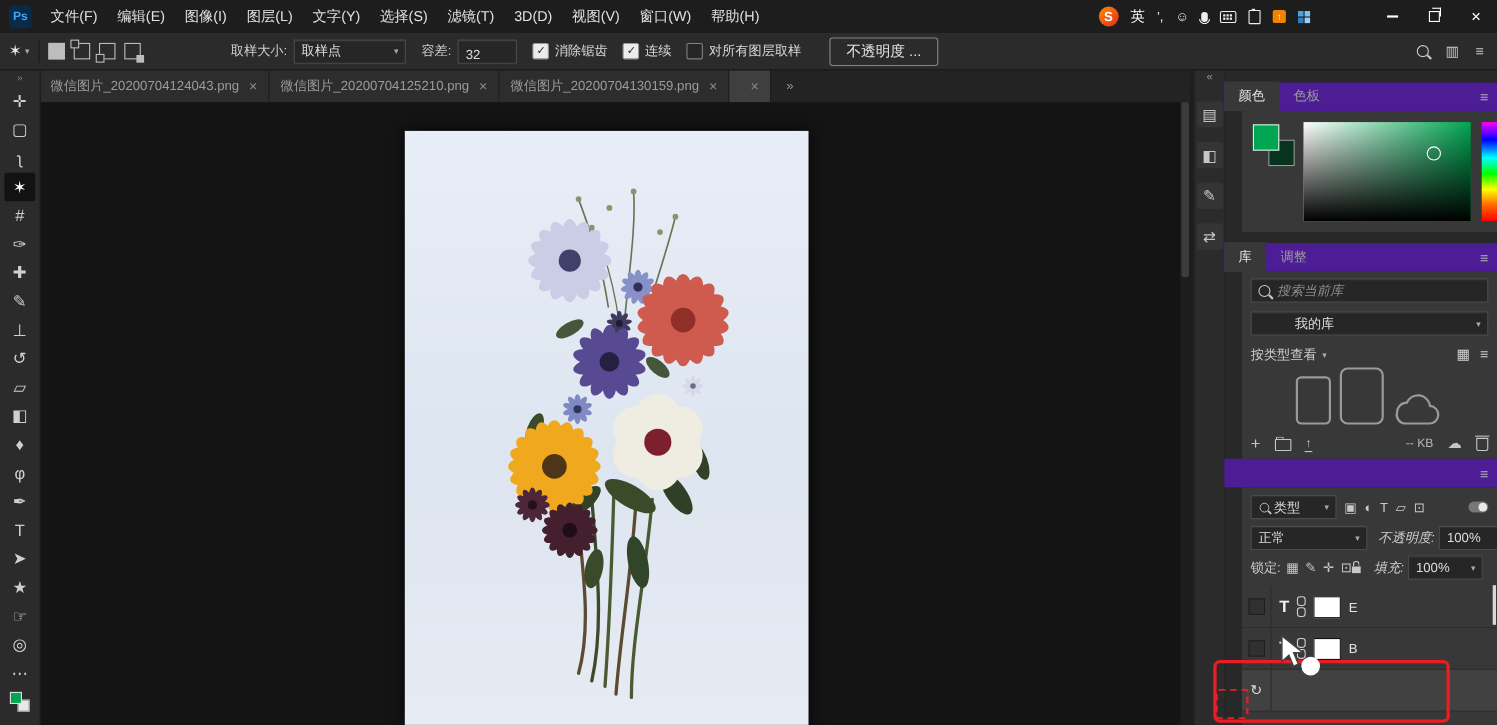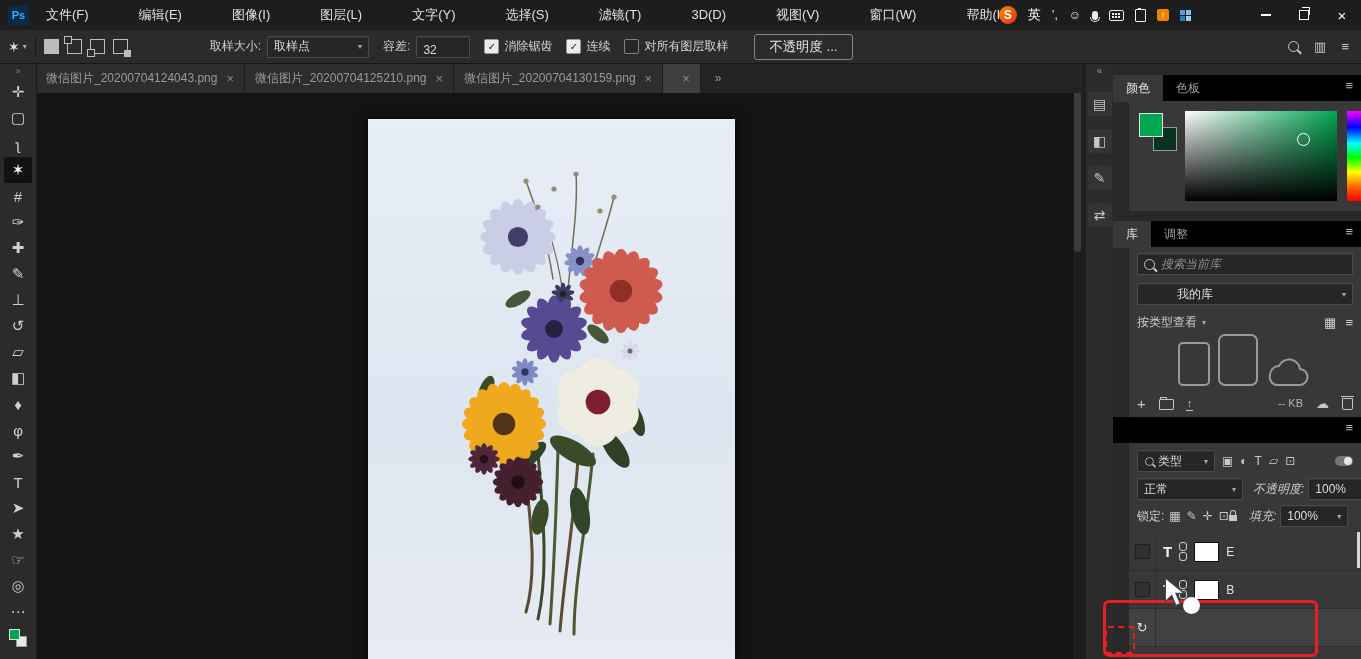--- a/index.html
+++ b/index.html
@@ -2,21 +2,21 @@
 <html><head>
 <meta charset="utf-8">
 <style>
   html,body{margin:0;padding:0;background:#111;}
   .app{position:relative;width:1361px;height:659px;overflow:hidden;background:#1e1e1e;
        font-family:"Liberation Sans","DejaVu Sans",sans-serif;font-size:12px;color:#d8d8d8;}
 
   
   .menubar{position:absolute;left:0;top:0;right:0;height:30px;background:#1d1d1d;display:flex;align-items:center;z-index:20;}
   .ps-logo{width:21px;height:21px;margin-left:8px;border-radius:4px;background:#0b2a45;color:#3aa9ff;font-weight:bold;font-size:11px;display:flex;align-items:center;justify-content:center;}
-  .menu-items{display:flex;margin-left:8px;gap:32px;}
+  .menu-items{display:flex;margin-left:8px;}
   .menu-item{padding:0 9px;line-height:30px;font-size:13px;color:#e0e0e0;cursor:default;white-space:nowrap;}
   .ime{position:absolute;right:170px;top:0;height:30px;display:flex;align-items:center;gap:11px;}
   .sogou{width:18px;height:18px;border-radius:50%;background:linear-gradient(135deg,#ff8a00,#e52d1a);color:#fff;font-weight:bold;font-size:12px;display:flex;align-items:center;justify-content:center;}
   .ime-lang{color:#fff;font-size:13px;}
   .ime-ic{color:#eee;font-size:12px;display:flex;align-items:center;}
   .mic{width:6px;height:9px;background:#eee;border-radius:3px;position:relative;}
   .mic::after{content:'';position:absolute;left:-2px;right:-2px;top:6px;height:4px;border:1.4px solid #eee;border-top:none;border-radius:0 0 5px 5px;}
   .kbd{width:13px;height:9px;border:1.2px solid #eee;border-radius:2px;position:relative;}
   .kbd::after{content:'';position:absolute;left:2px;top:2px;width:2px;height:2px;background:#eee;box-shadow:3px 0 #eee,6px 0 #eee,0 3px #eee,3px 3px #eee,6px 3px #eee;}
   .clip{width:9px;height:11px;border:1.2px solid #eee;border-radius:1px;position:relative;}
@@ -79,21 +79,21 @@
   .vscroll{position:absolute;right:0;top:0;width:9px;bottom:0;background:#1d1d1d;}
   .vthumb{position:absolute;left:1px;top:6px;width:7px;height:160px;background:#3c3c3c;border-radius:3px;}
 
   
   .dock{position:absolute;left:1086px;top:63px;width:27px;bottom:0;background:#2b2b2b;display:flex;flex-direction:column;align-items:center;z-index:5;}
   .dock-chevron{color:#999;font-size:10px;height:16px;line-height:16px;}
   .dock-ic{width:24px;height:24px;margin-top:13px;display:flex;align-items:center;justify-content:center;color:#c5c5c5;font-size:14px;border-radius:3px;background:#343434;flex:none;}
 
   
   .panels{position:absolute;left:1113px;top:63px;width:248px;bottom:0;background:#282828;z-index:5;}
-  .phead{position:absolute;left:0;right:0;height:26px;background:#000000;display:flex;align-items:center;}
+  .phead{position:absolute;left:0;right:0;height:26px;background:#4c1d95;display:flex;align-items:flex-end;}
   .ptab{padding:5px 13px;font-size:12px;color:#9d9d9d;white-space:nowrap;}
   .ptab.active{background:#383838;color:#e2e2e2;}
   .phamburger{margin-left:auto;color:#b5b5b5;margin-right:8px;margin-bottom:5px;font-size:13px;}
   .pbody{position:absolute;left:16px;right:0;background:#383838;}
   
   .head-color{top:12px;} .body-color{top:38px;height:110px;}
   .fg-swatch{position:absolute;left:10px;top:12px;width:22px;height:22px;border:1px solid #e6e6e6;z-index:2;}
   .bg-swatch{position:absolute;left:24px;top:26px;width:22px;height:22px;border:1px solid #9a9a9a;}
   .sat-box{position:absolute;left:56px;top:10px;width:152px;height:90px;}
   .sat-marker{position:absolute;left:112px;top:22px;width:11px;height:11px;border:1.5px solid #fff;border-radius:50%;}

